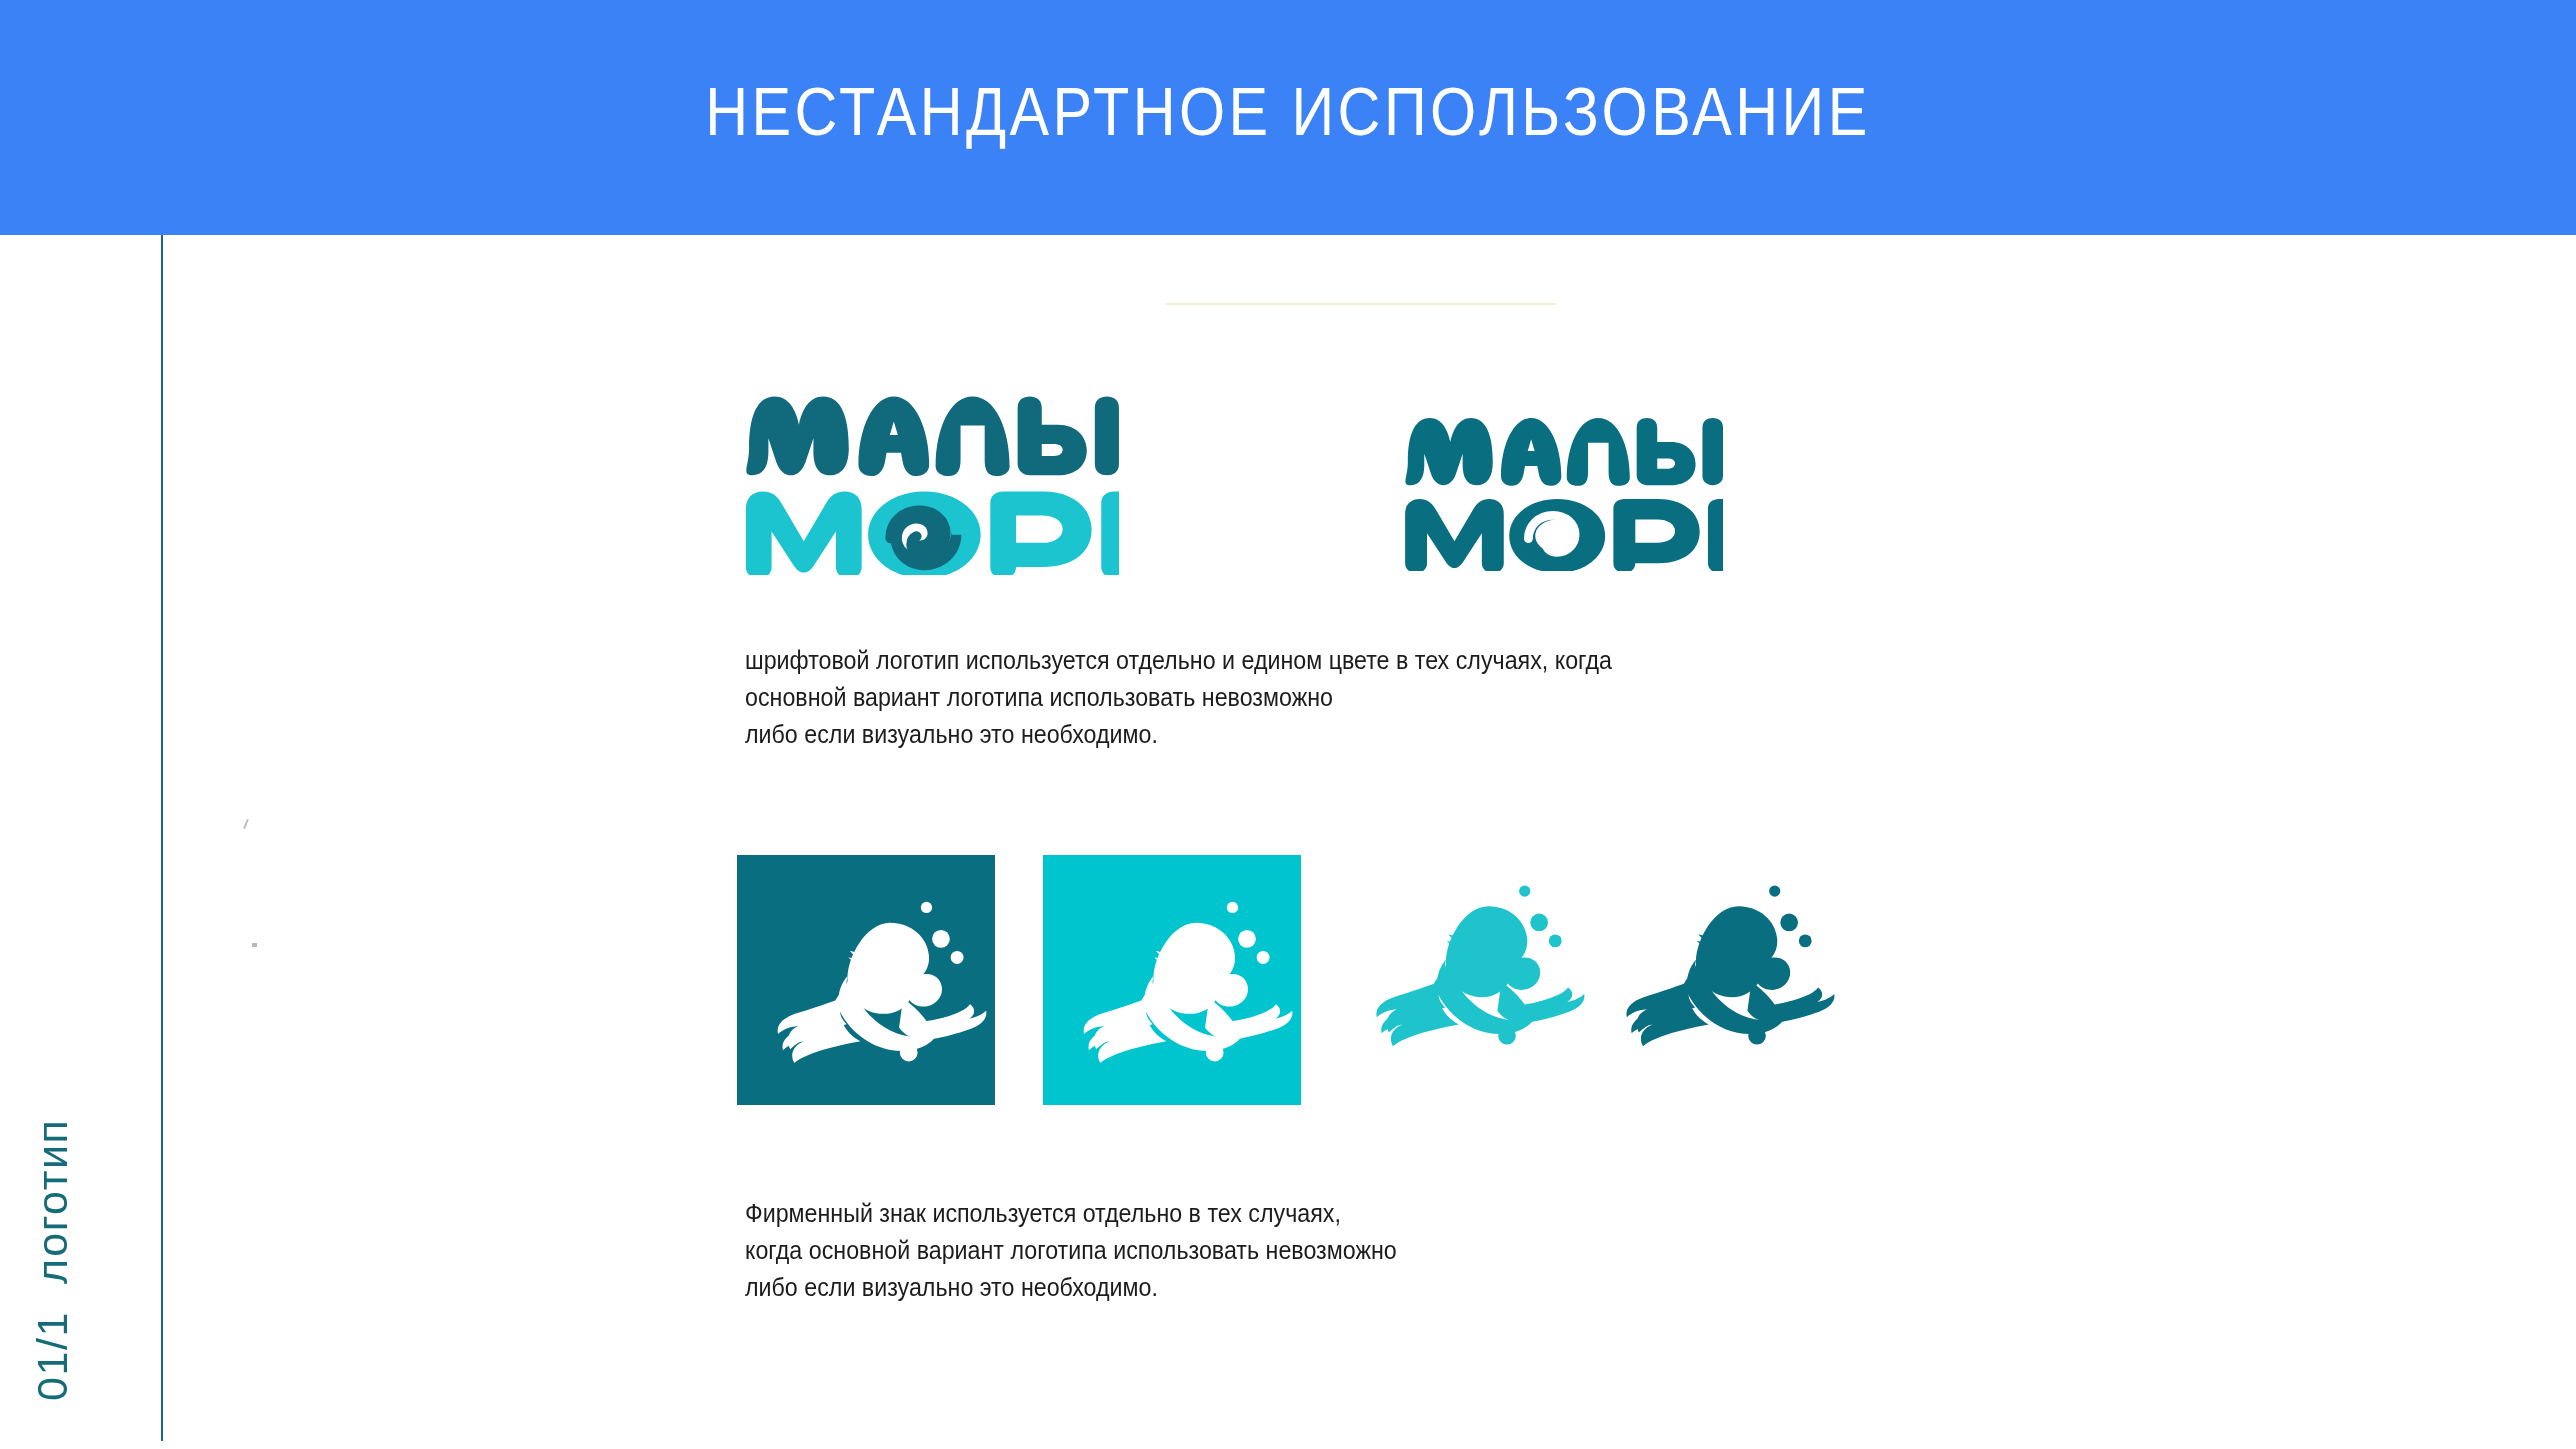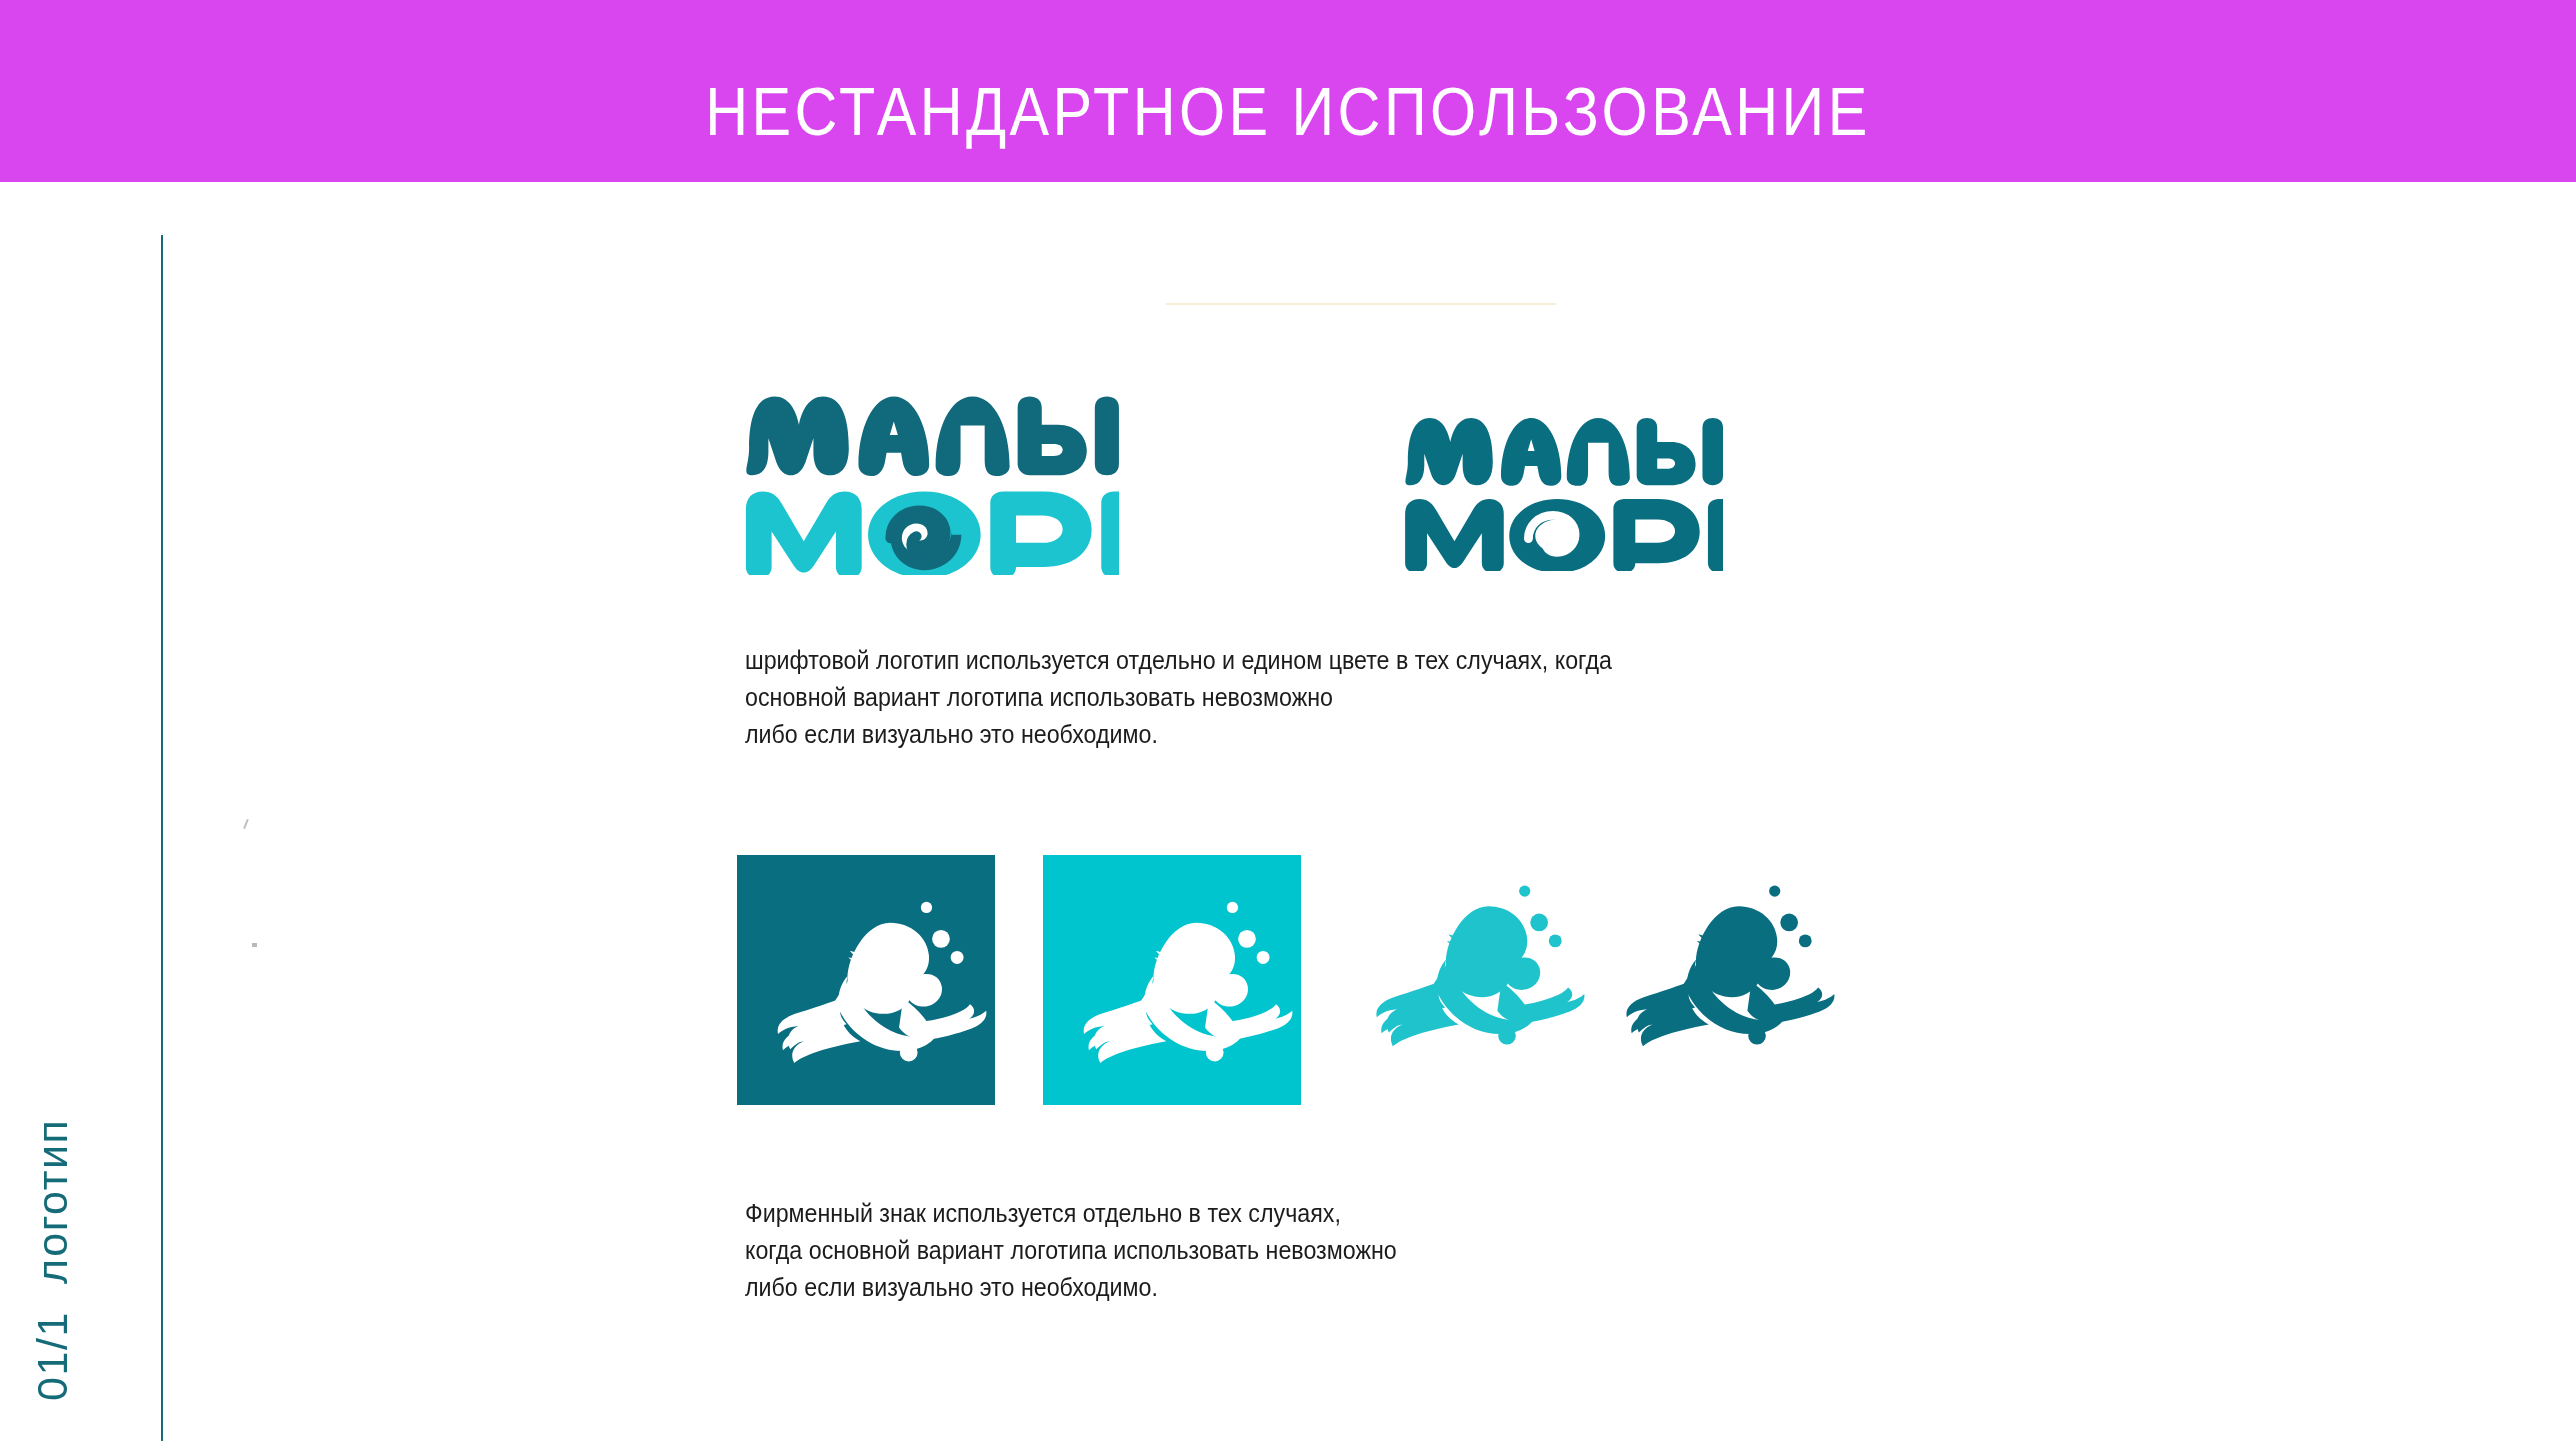--- a/index.html
+++ b/index.html
@@ -16,22 +16,22 @@
     font-family: "Liberation Sans", "DejaVu Sans", sans-serif;
     -webkit-font-smoothing: antialiased;
   }
 
   
   .header-band {
     position: absolute;
     left: 0;
     top: 0;
     width: 2576px;
-    height: 182px;
-    background: #d946ef;
+    height: 235px;
+    background: #3b82f6;
   }
   .header-title {
     position: absolute;
     left: 0;
     top: 0;
     width: 2576px;
     height: 235px;
     display: flex;
     align-items: center;
     justify-content: center;

